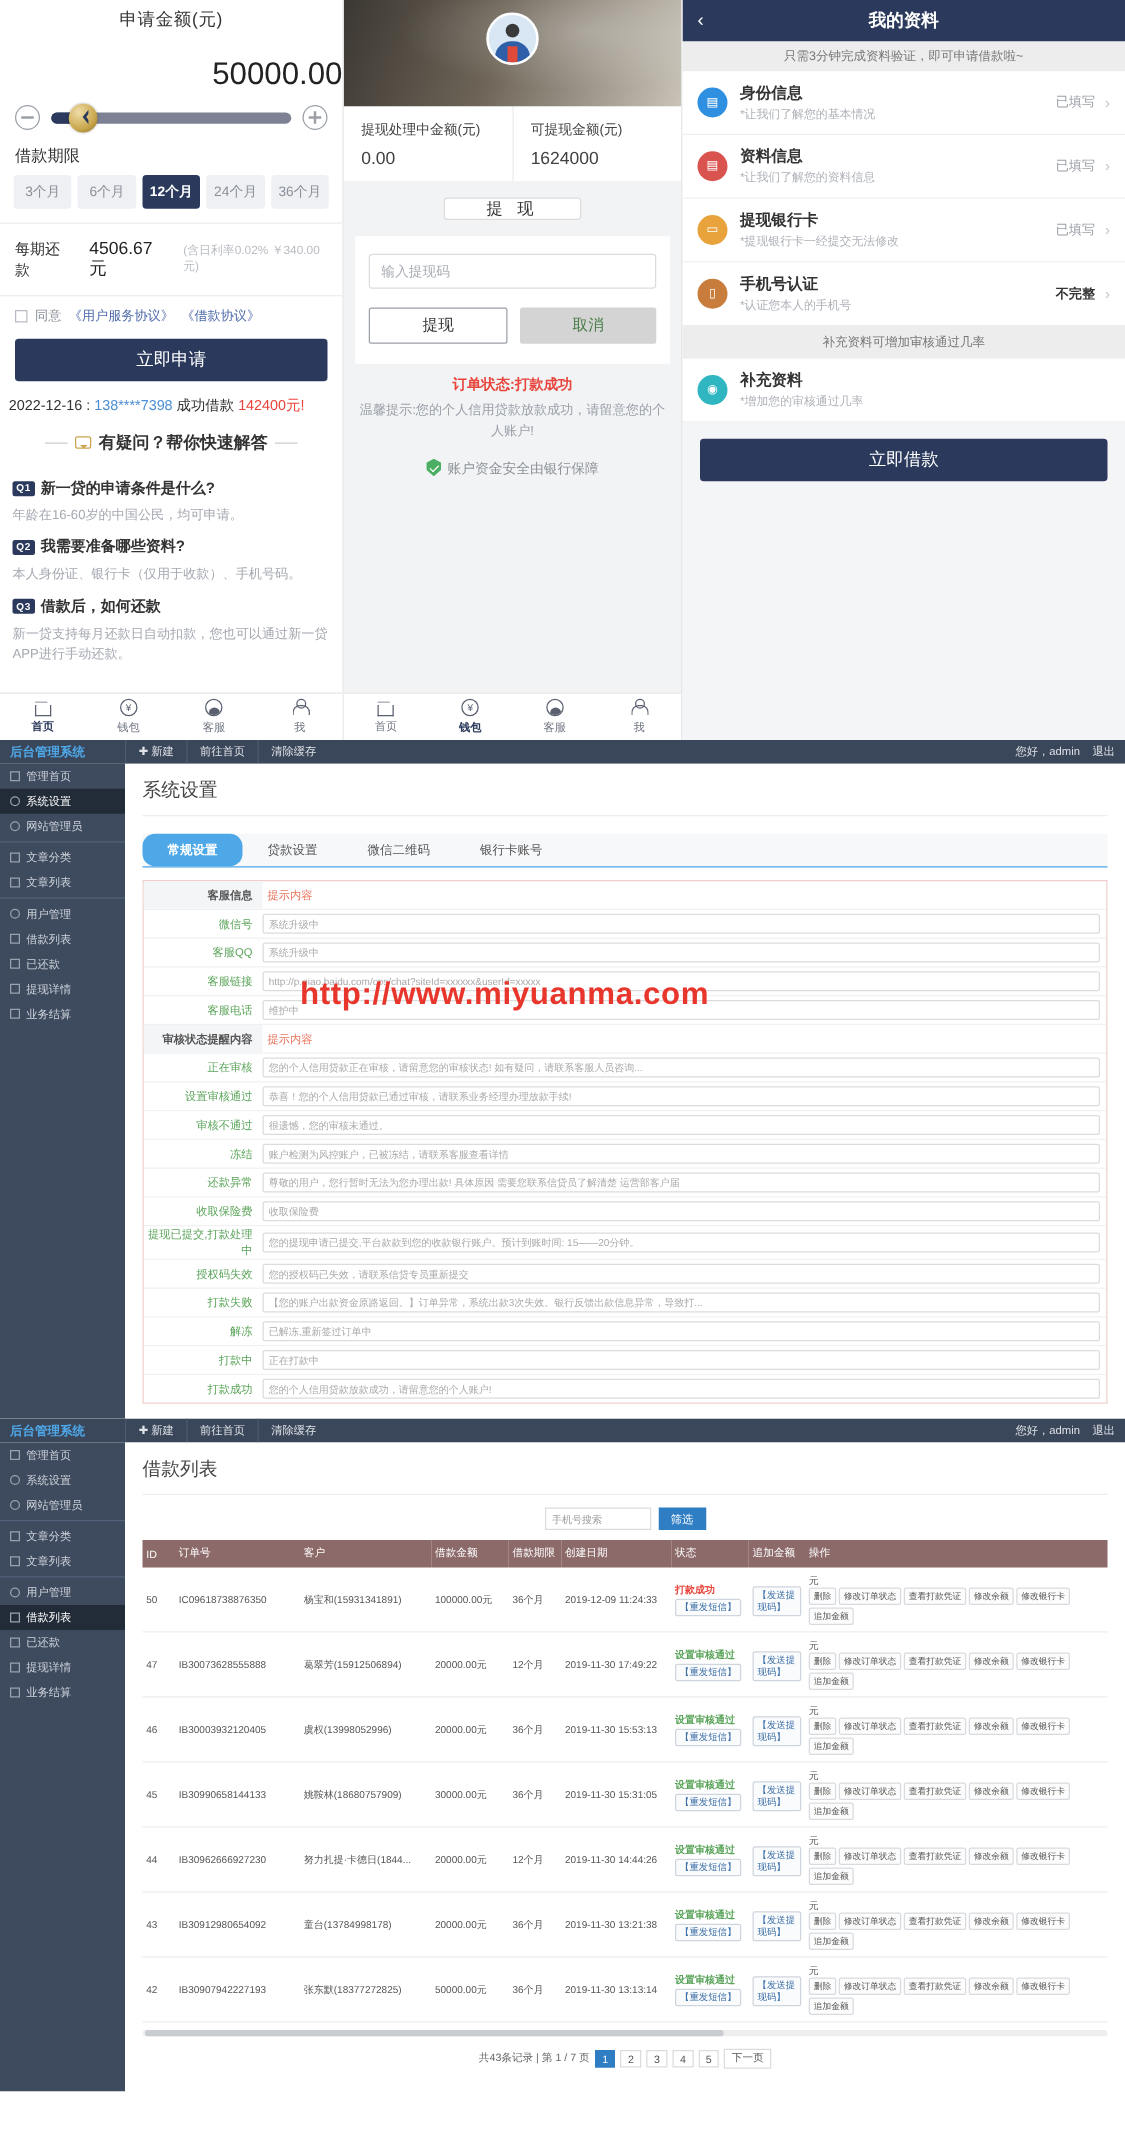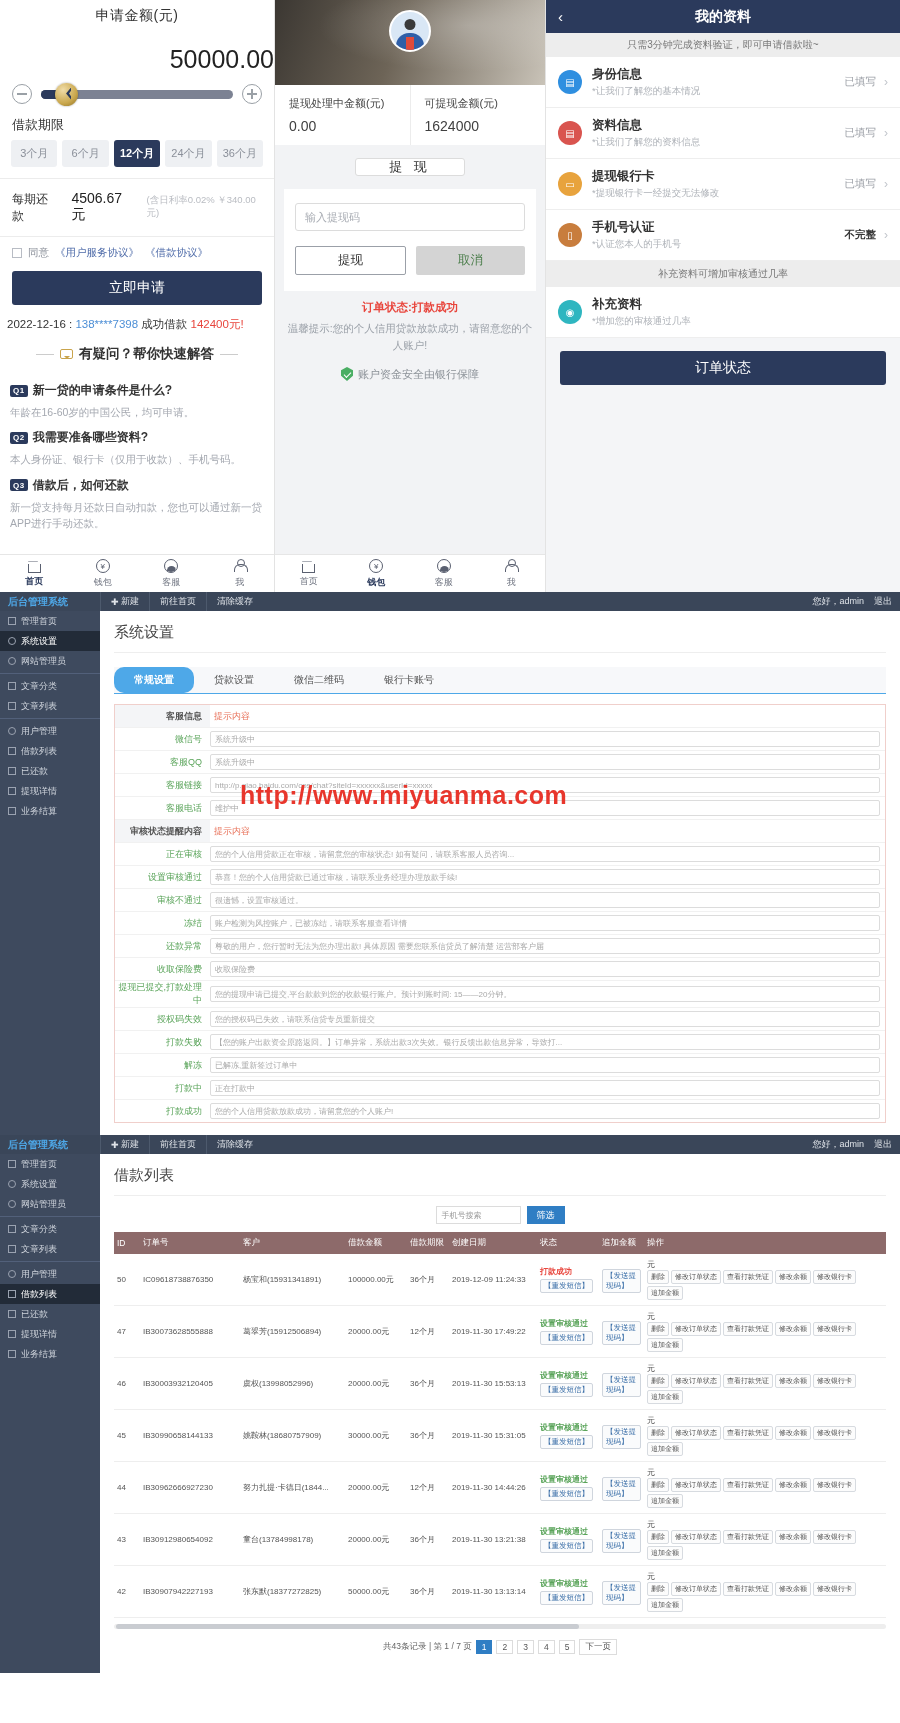--- a/index.html
+++ b/index.html
@@ -388,21 +388,21 @@
     <div class="item">
       <span class="ico" style="background:#2fb6c0">
           <span>◉</span>
         </span>
       <span class="txt">
         <span class="n" style="display:block">补充资料</span>
         <span class="d" style="display:block">*增加您的审核通过几率</span>
       </span>
     </div>
 
-    <div class="borrow-btn">订单状态</div>
+    <div class="borrow-btn">立即借款</div>
 
     <div style="position:absolute;left:0;right:0;bottom:0;">
       <div class="tabbar" style="background:#f4f5f7;border-top:none;"></div>
     </div>
   </div>
 </div>
 
 <div class="admin">
   <div class="topbar">
     <div class="brand">后台管理系统</div>
@@ -512,21 +512,21 @@
           </div>
         <div class="frow">
             <div class="fl">设置审核通过</div>
             <div class="fv">
               <div class="finput">恭喜！您的个人信用贷款已通过审核，请联系业务经理办理放款手续!</div>
             </div>
           </div>
         <div class="frow">
             <div class="fl">审核不通过</div>
             <div class="fv">
-              <div class="finput">很遗憾，设置审核通过。</div>
+              <div class="finput">很遗憾，您的审核未通过。</div>
             </div>
           </div>
         <div class="frow">
             <div class="fl">冻结</div>
             <div class="fv">
               <div class="finput">账户检测为风控账户，已被冻结，请联系客服查看详情</div>
             </div>
           </div>
         <div class="frow">
             <div class="fl">还款异常</div>

